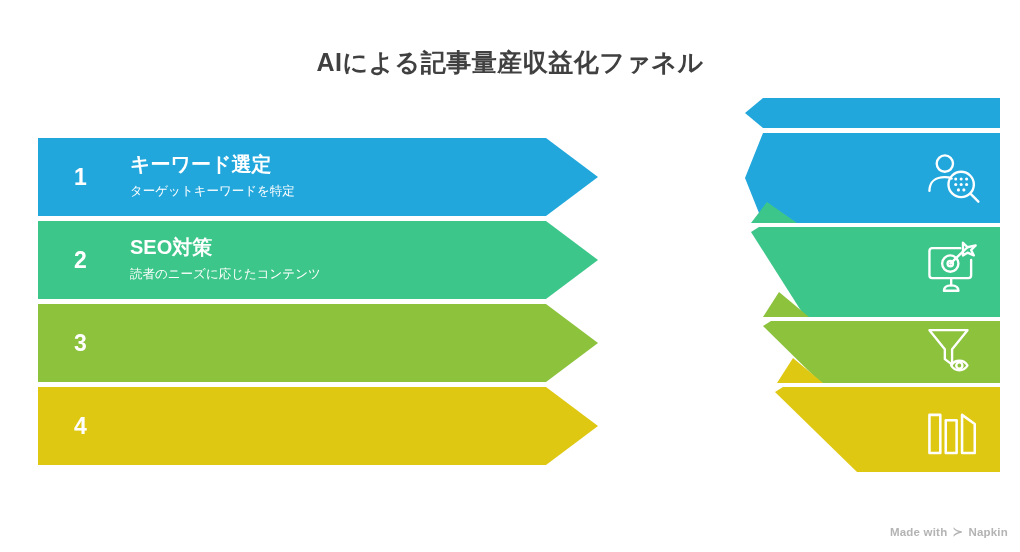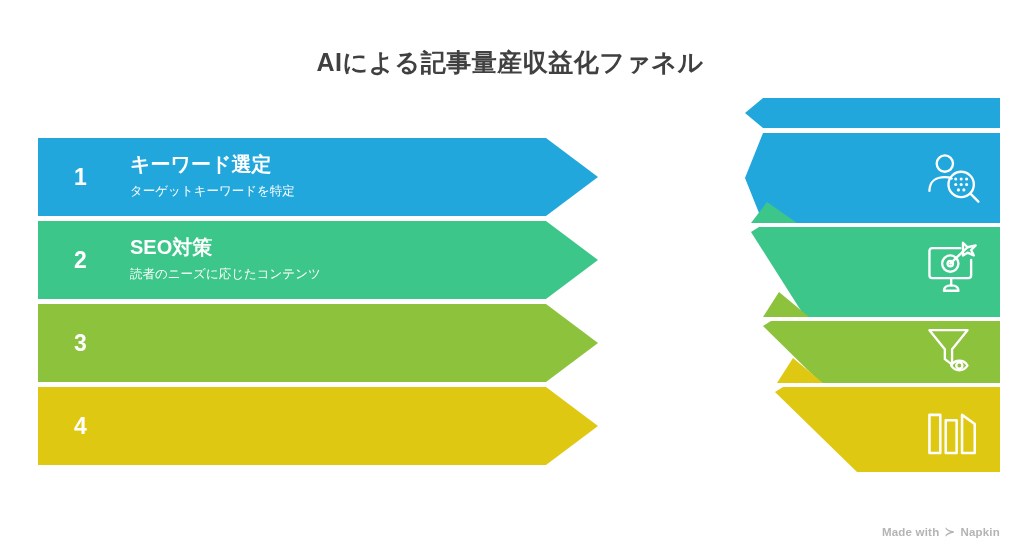--- a/index.html
+++ b/index.html
@@ -97,21 +97,21 @@
     display: block;
   }
   #icon-audience  { top: 58px; }
   #icon-target    { top: 148px; }
   #icon-filter    { top: 230px; }
   #icon-bars      { top: 312px; }
 
   
   #footer-credit {
     position: absolute;
-    right: 20px;
+    right: 12px;
     bottom: 14px;
     display: flex;
     align-items: center;
     gap: 5px;
     font-size: 11.5px;
     font-weight: bold;
     color: #b4b4b4;
     letter-spacing: 0.2px;
   }
   #footer-credit .napkin-mark {

